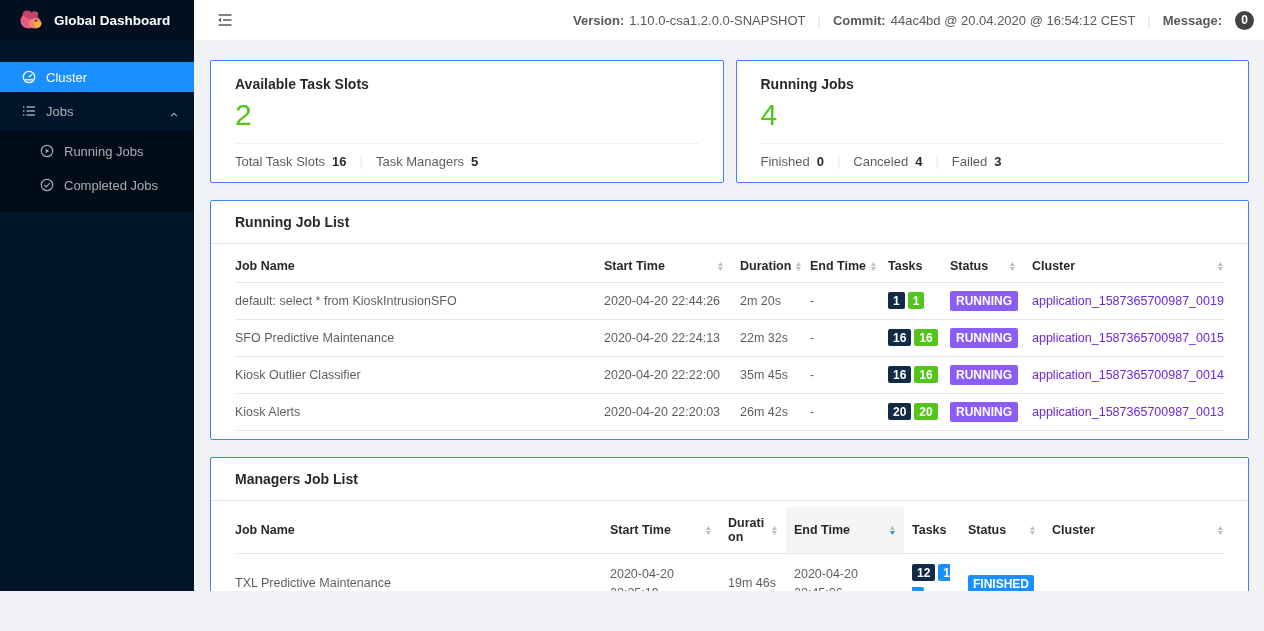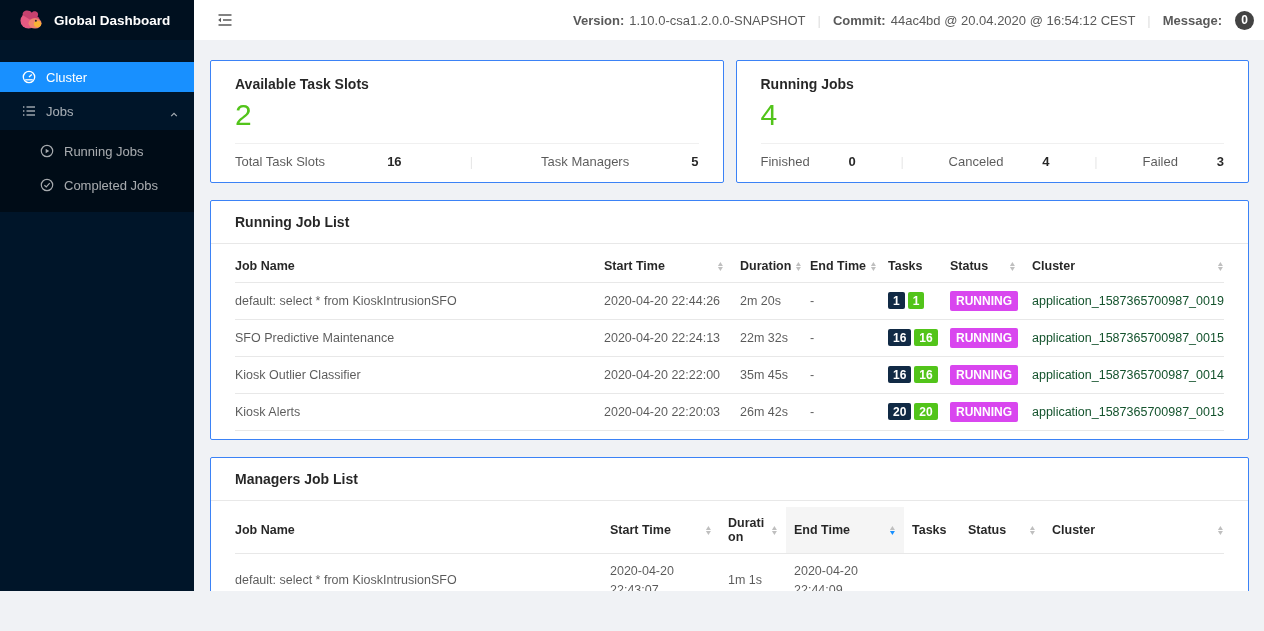--- a/index.html
+++ b/index.html
@@ -34,21 +34,21 @@
 
   .content { flex:1; padding:20px 15px 0 16px; overflow:hidden; }
   .card { background:#fff; border:1px solid #3b82f6; border-radius:2px; }
 
   
   .stats-row { display:flex; gap:12px; }
   .stat-card { flex:1; }
   .stat-title { font-size:14px; font-weight:700; color:rgba(0,0,0,.85); padding:15px 24px 0; }
   .stat-value { font-size:30px; line-height:1.15; color:#52c41a; padding:6px 24px 10px; }
   .stat-divider { border-top:1px solid #f0f0f0; margin:0 24px; }
-  .stat-footer { padding:10px 24px 13px; display:flex; align-items:center;justify-content:space-between; }
+  .stat-footer { padding:10px 24px 13px; display:flex; align-items:center; }
   .sf-label { color:rgba(0,0,0,.65); }
   .sf-value { color:rgba(0,0,0,.85); font-weight:700; margin-left:7px; }
   .sf-sep { color:#e8e8e8; margin:0 13px; }
 
   
   .table-card { margin-top:17px; }
   .tc-header { padding:13px 24px; border-bottom:1px solid #e8e8e8; }
   .tc-title { font-size:14px; font-weight:700; color:rgba(0,0,0,.85); }
   .tc-body { padding:6px 24px 8px; }
 
@@ -66,24 +66,24 @@
 
   .table-running td, .table-running .th-label { white-space:nowrap; }
   .table-running td.cell-name { overflow:hidden; text-overflow:ellipsis; }
 
   .task-badge { display:inline; padding:1.5px 5px; border-radius:2px; color:#fff; font-weight:700; font-size:12px; line-height:17px; }
   .task-dark { background:#112a45; margin-right:3px; }
   .task-badge[data-variant="green"] { background:#52c41a; }
   .task-badge[data-variant="blue"] { background:#1890ff; }
 
   .status-badge { display:inline-block; padding:0 6px; border-radius:2px; color:#fff; font-weight:700; font-size:12px; line-height:20px; }
-  .status-badge[data-variant="green"] { background:#d946ef; }
+  .status-badge[data-variant="green"] { background:#8b5cf6; }
   .status-badge[data-variant="blue"] { background:#1890ff; }
 
-  a.cluster-link { color:#14532d; text-decoration:none; cursor:pointer; }
+  a.cluster-link { color:#6d28d9; text-decoration:none; cursor:pointer; }
   .table-running td.cell-cluster { overflow:hidden; }
 
   
   .table-completed th.col-dur .th-label { white-space:normal; word-break:break-all; max-width:50px; }
   .table-completed td { line-height:1.55; }
   .table-completed td.cell-tasks { word-break:break-all; line-height:1.8; }
   .table-completed td.cell-status { line-height:1.8; }
   .table-completed td.cell-status .status-badge { display:inline; word-break:break-all; padding:1.5px 5px; line-height:17px; }
   .table-completed td.cell-cluster { word-break:break-all; }
 
@@ -397,20 +397,29 @@
                       <span class="sorter">
                         <span class="c">▲</span>
                         <span class="c">▼</span>
                       </span>
                     </span>
                   </th>
             </tr>
             </thead>
             <tbody>
             <tr>
+              <td class="cell-name">TXL Predictive Maintenance</td>
+              <td>2020-04-20 22:25:19</td>
+              <td>19m 46s</td>
+              <td>2020-04-20 22:45:06</td>
+              <td class="cell-tasks"><span class="task-badge task-dark">12</span><span class="task-badge" data-variant="blue">12</span></td>
+              <td class="cell-status"><span class="status-badge" data-variant="blue">FINISHED</span></td>
+              <td class="cell-cluster"><a class="cluster-link"></a></td>
+            </tr>
+            <tr>
               <td class="cell-name">default: select * from KioskIntrusionSFO</td>
               <td>2020-04-20 22:43:07</td>
               <td>1m 1s</td>
               <td>2020-04-20 22:44:09</td>
               <td class="cell-tasks"></td>
               <td class="cell-status"></td>
               <td class="cell-cluster"></td>
             </tr>
             </tbody>
           </table>

